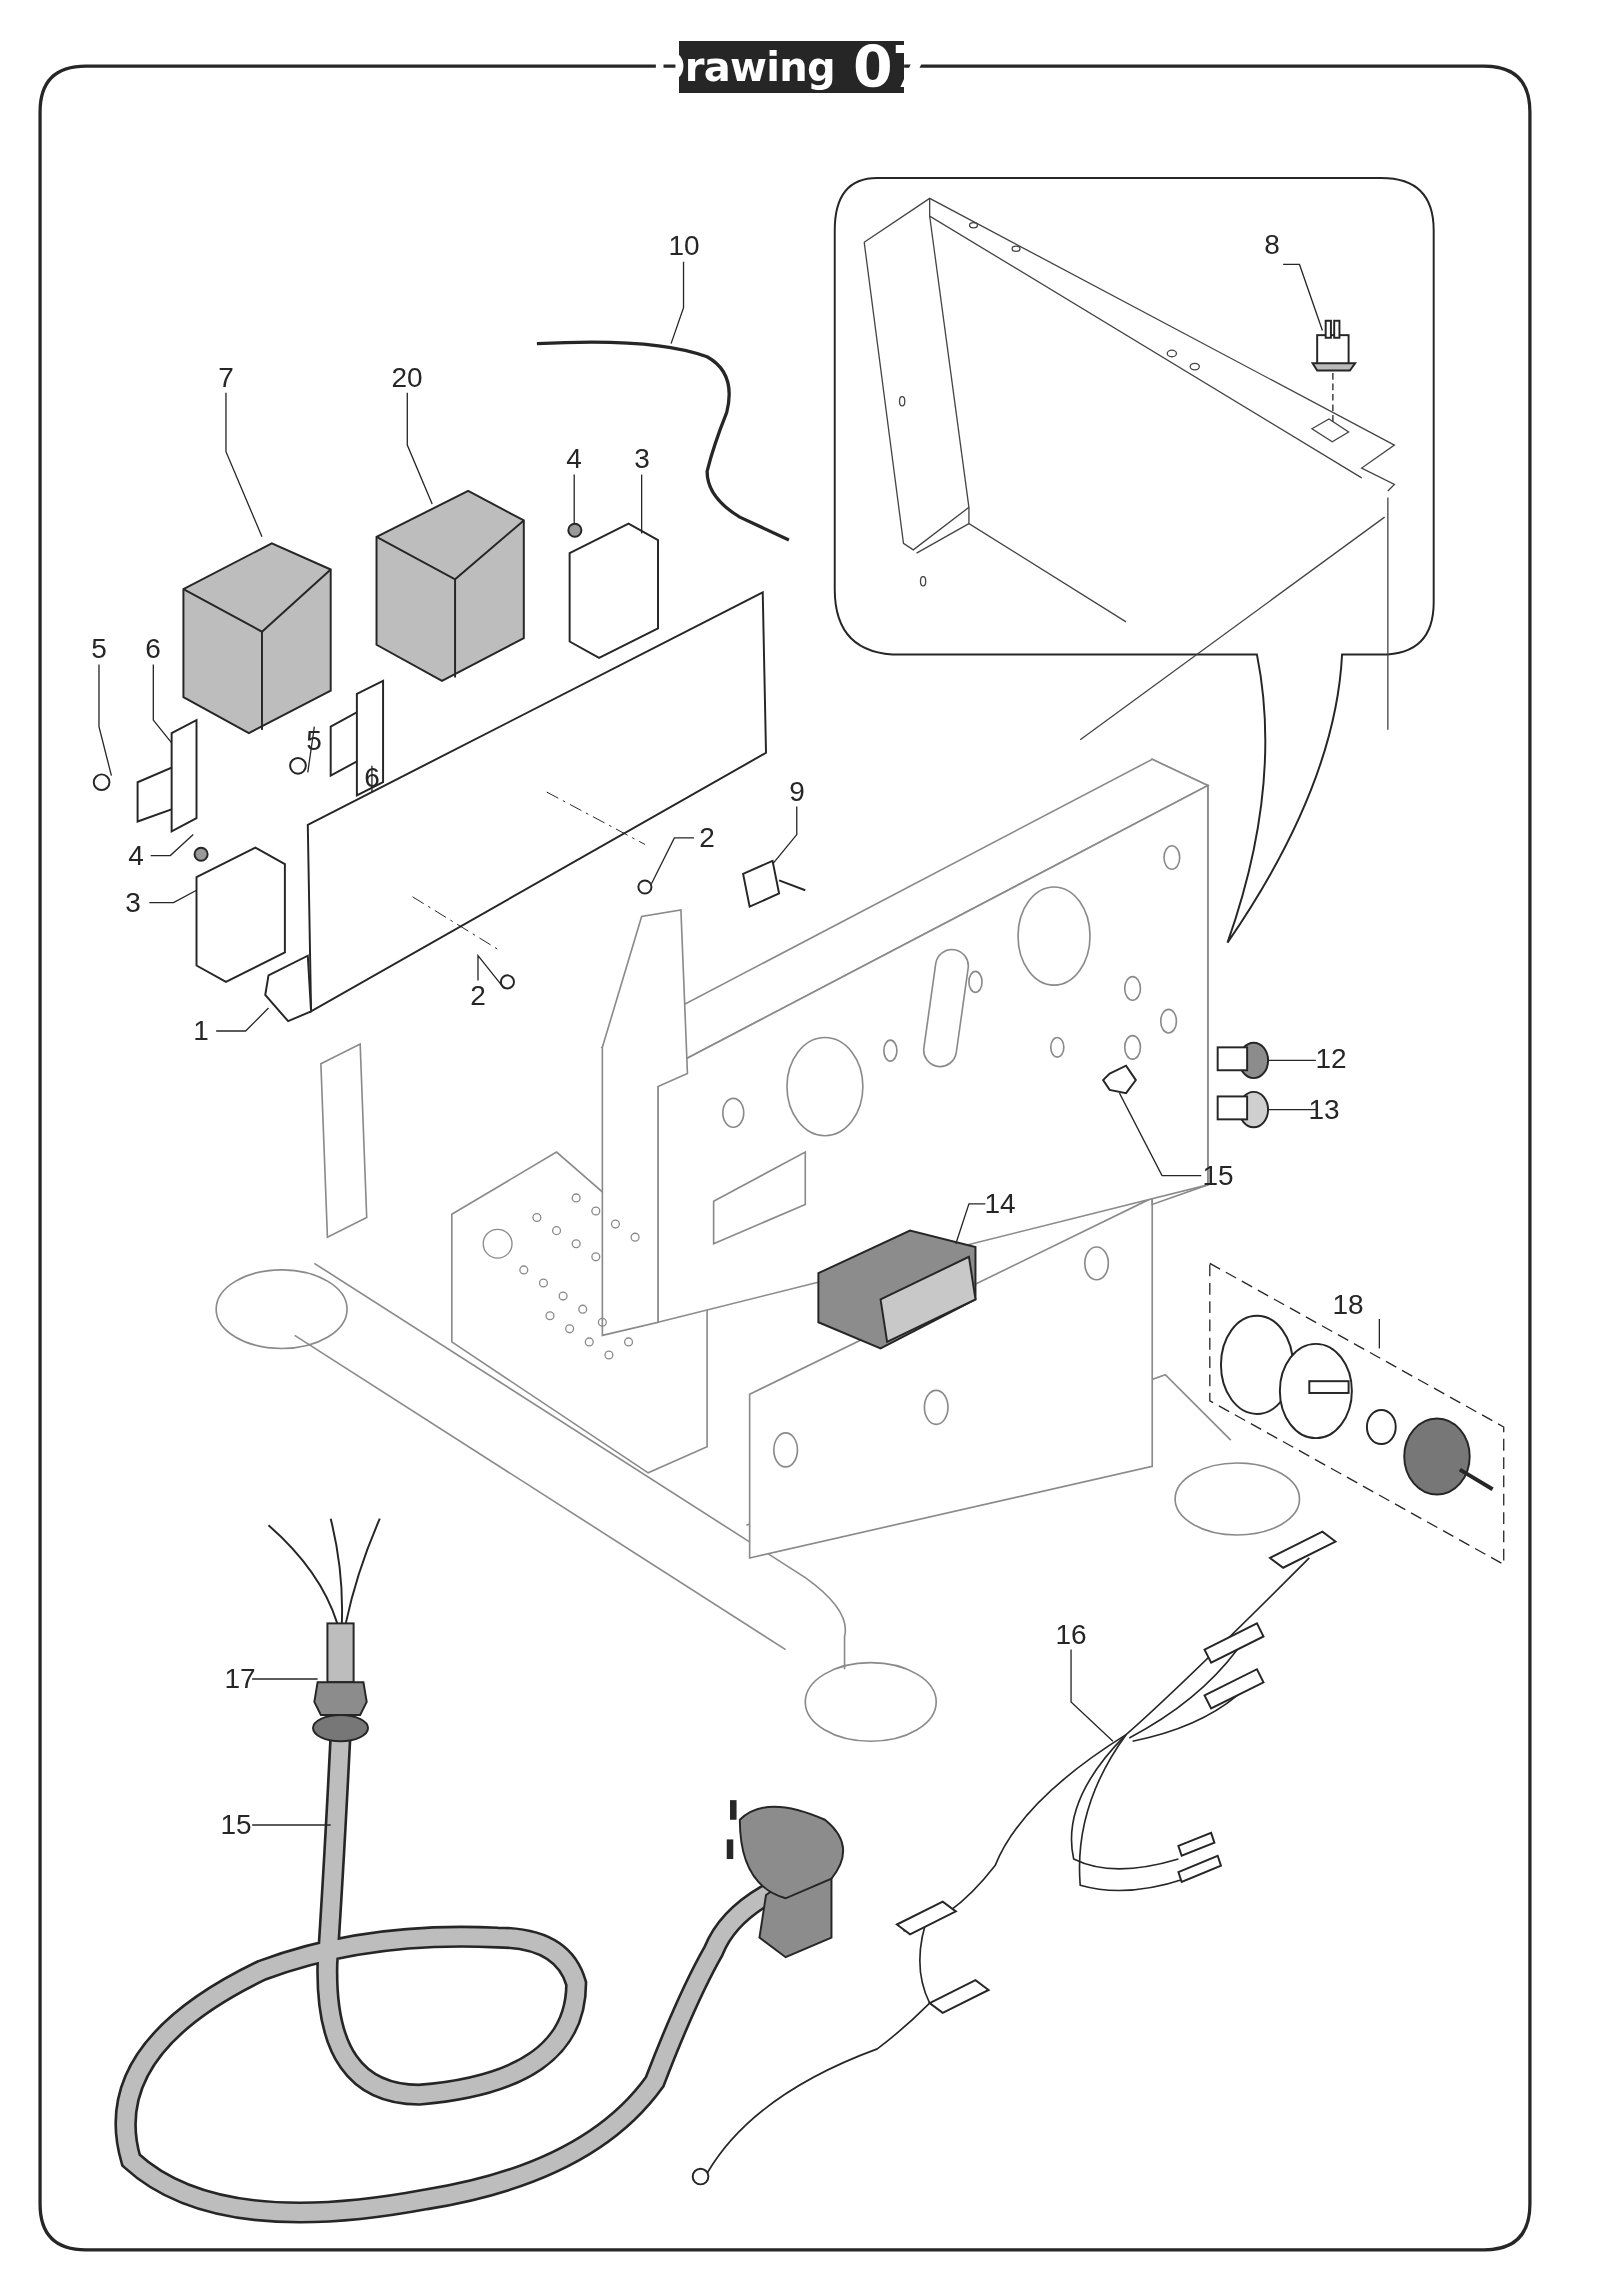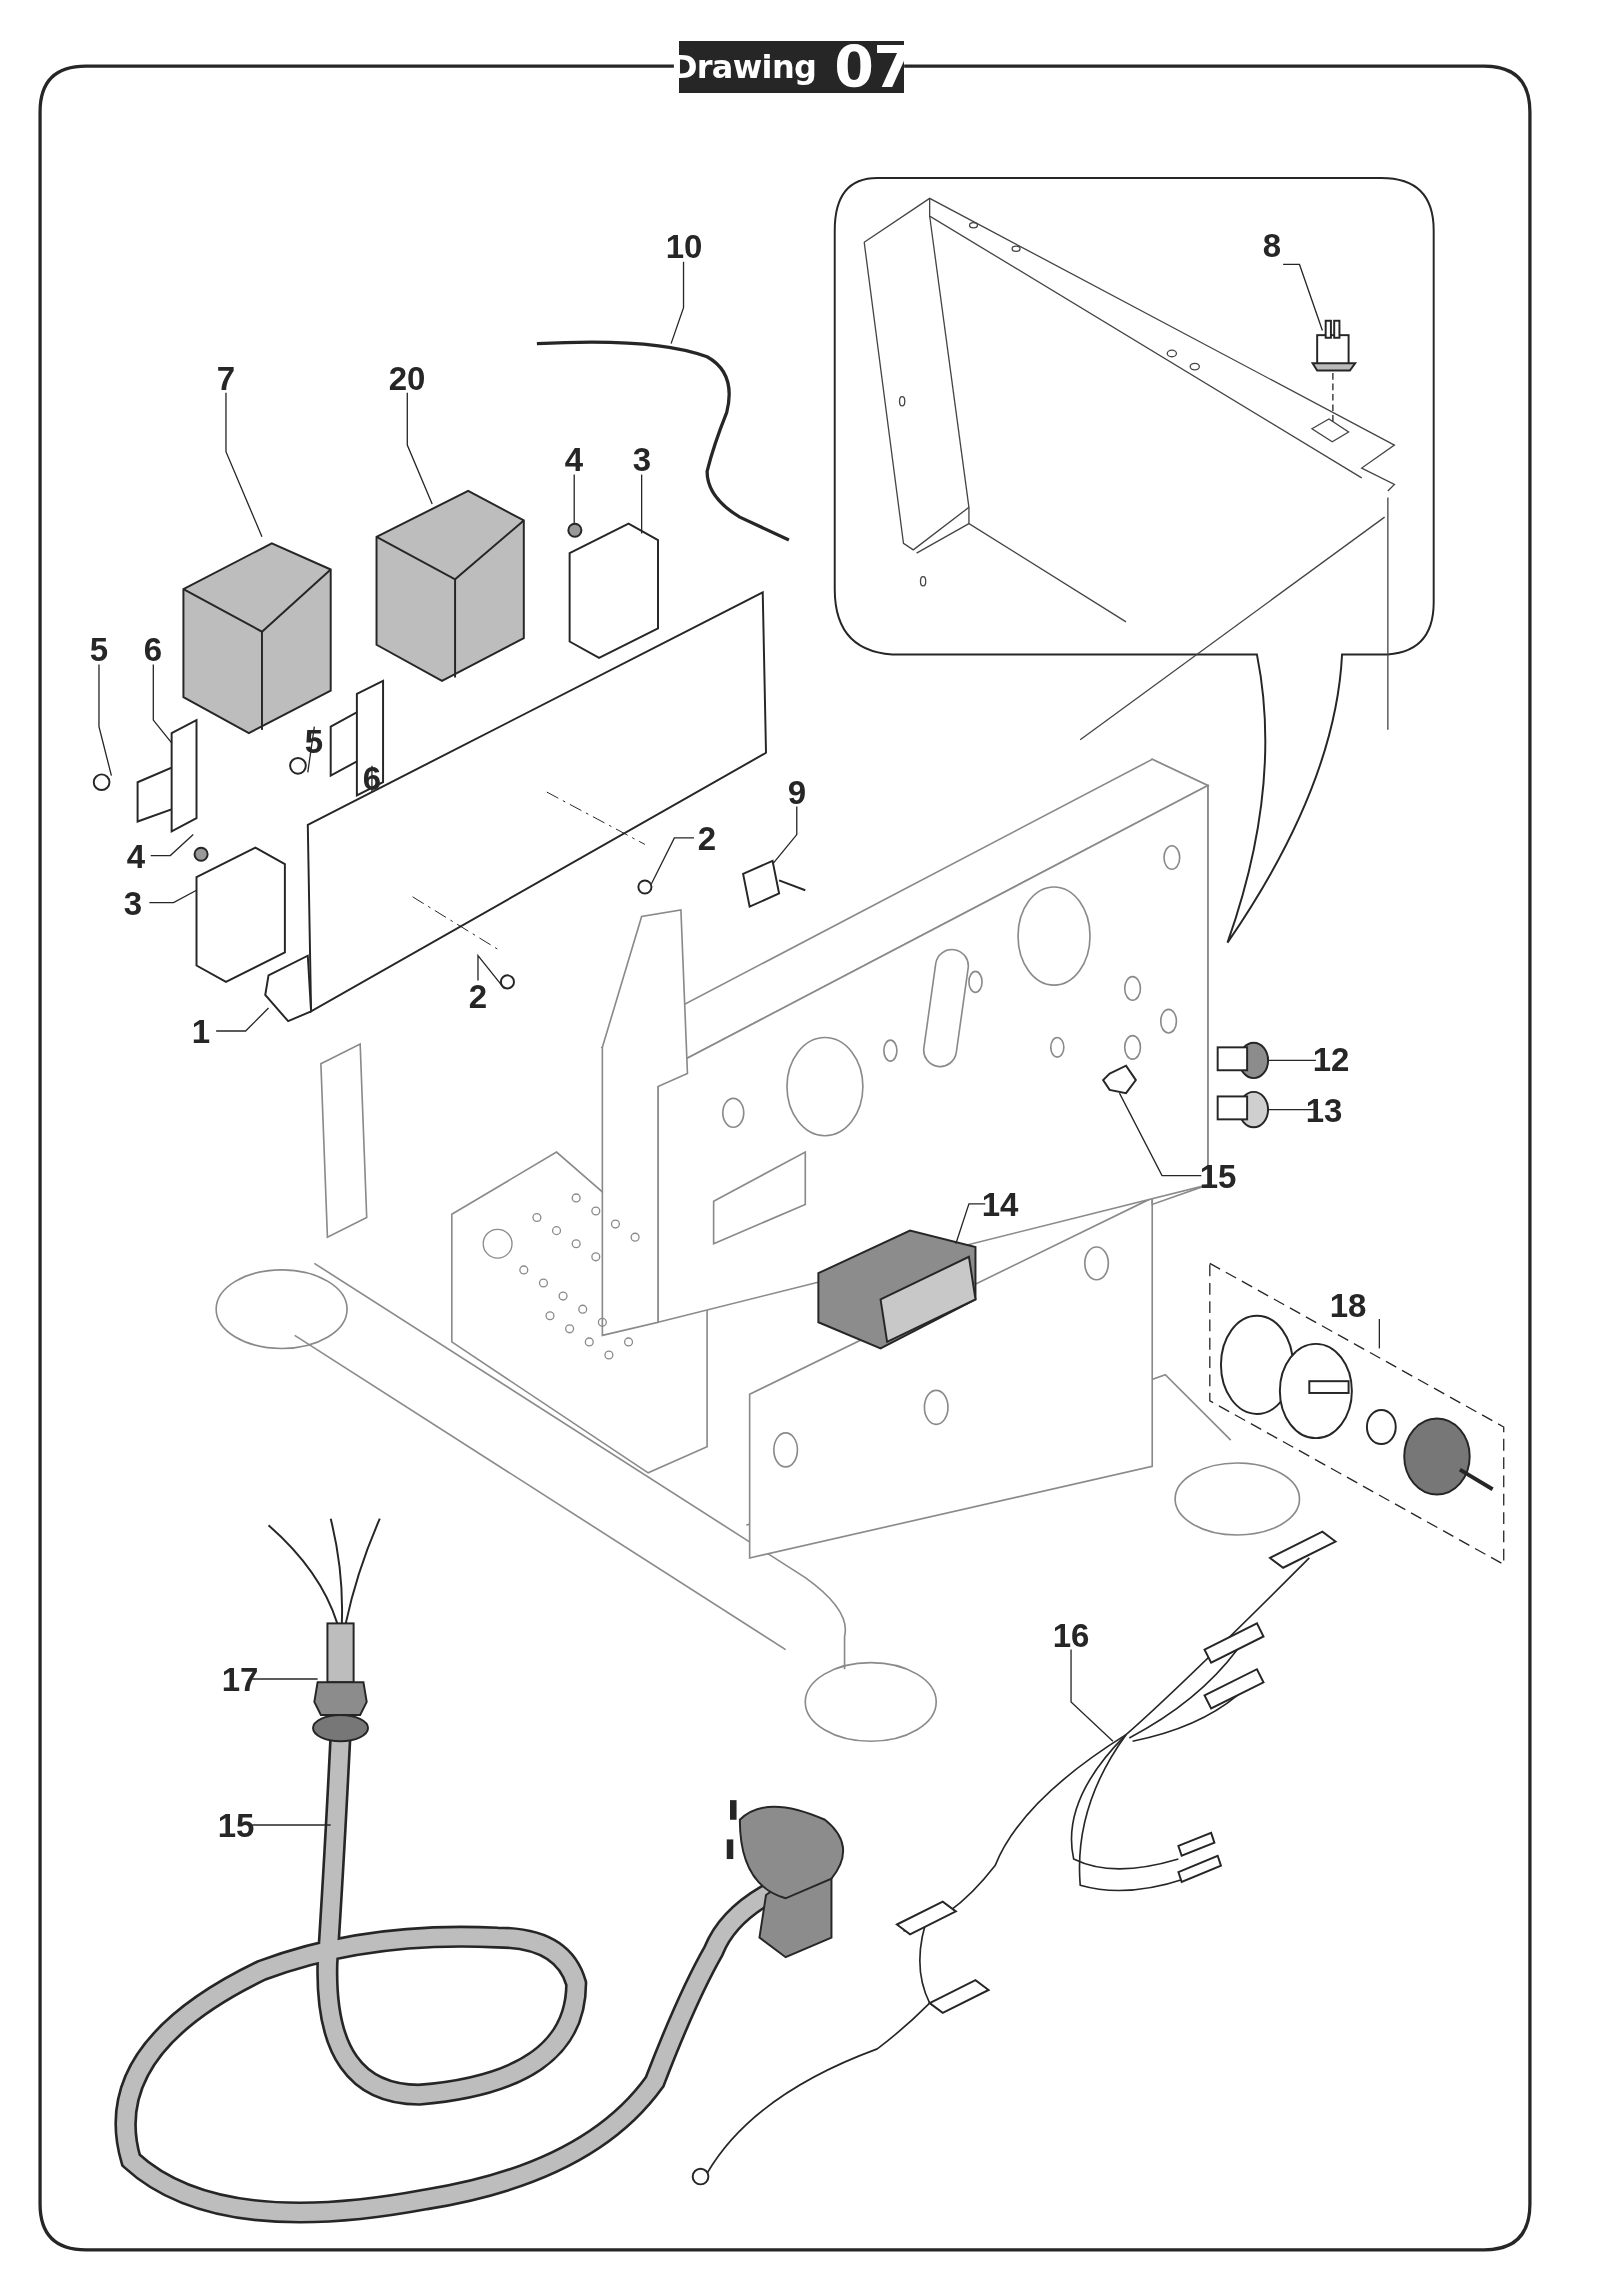--- a/index.html
+++ b/index.html
@@ -3,25 +3,25 @@
 <meta charset="utf-8">
 <style>
   html, body { margin: 0; padding: 0; background: #ffffff; }
   body { width: 1623px; height: 2295px; position: relative; overflow: hidden; font-family: "Liberation Sans", sans-serif; }
   #sheet { position: absolute; left: 0; top: 0; width: 1623px; height: 2295px; }
   .title-box {
     position: absolute; left: 679px; top: 41px; width: 225px; height: 52px;
     background: #262626; color: #ffffff; display: flex; align-items: center; justify-content: center;
     font-family: "DejaVu Sans", sans-serif; font-weight: bold; letter-spacing: -0.7px;
   }
-  .title-box .word { font-size: 32px; margin-right: 18px; }
+  .title-box .word { font-size: 40px; margin-right: 18px; }
   .title-box .num { font-size: 57px; }
   .callout {
-    position: absolute; font-family: "Liberation Sans", sans-serif; font-weight: bold;
-    font-size: 33px; color: #262626; line-height: 1; transform: translate(-50%, -50%);
+    position: absolute; font-family: "Liberation Sans", sans-serif; font-weight: normal;
+    font-size: 28px; color: #262626; line-height: 1; transform: translate(-50%, -50%);
     white-space: nowrap;
   }
 </style>
 </head>
 <body>
 
 <svg id="sheet" viewBox="0 0 2479 3506" xmlns="http://www.w3.org/2000/svg">
 
   <g>
     <path d="M1037 101 H131 Q61 101 61 171 V3367 Q61 3437 131 3437 H2267 Q2337 3437 2337 3367 V171 Q2337 101 2267 101 H1381" fill="none" stroke="#262626" stroke-width="5"></path>

